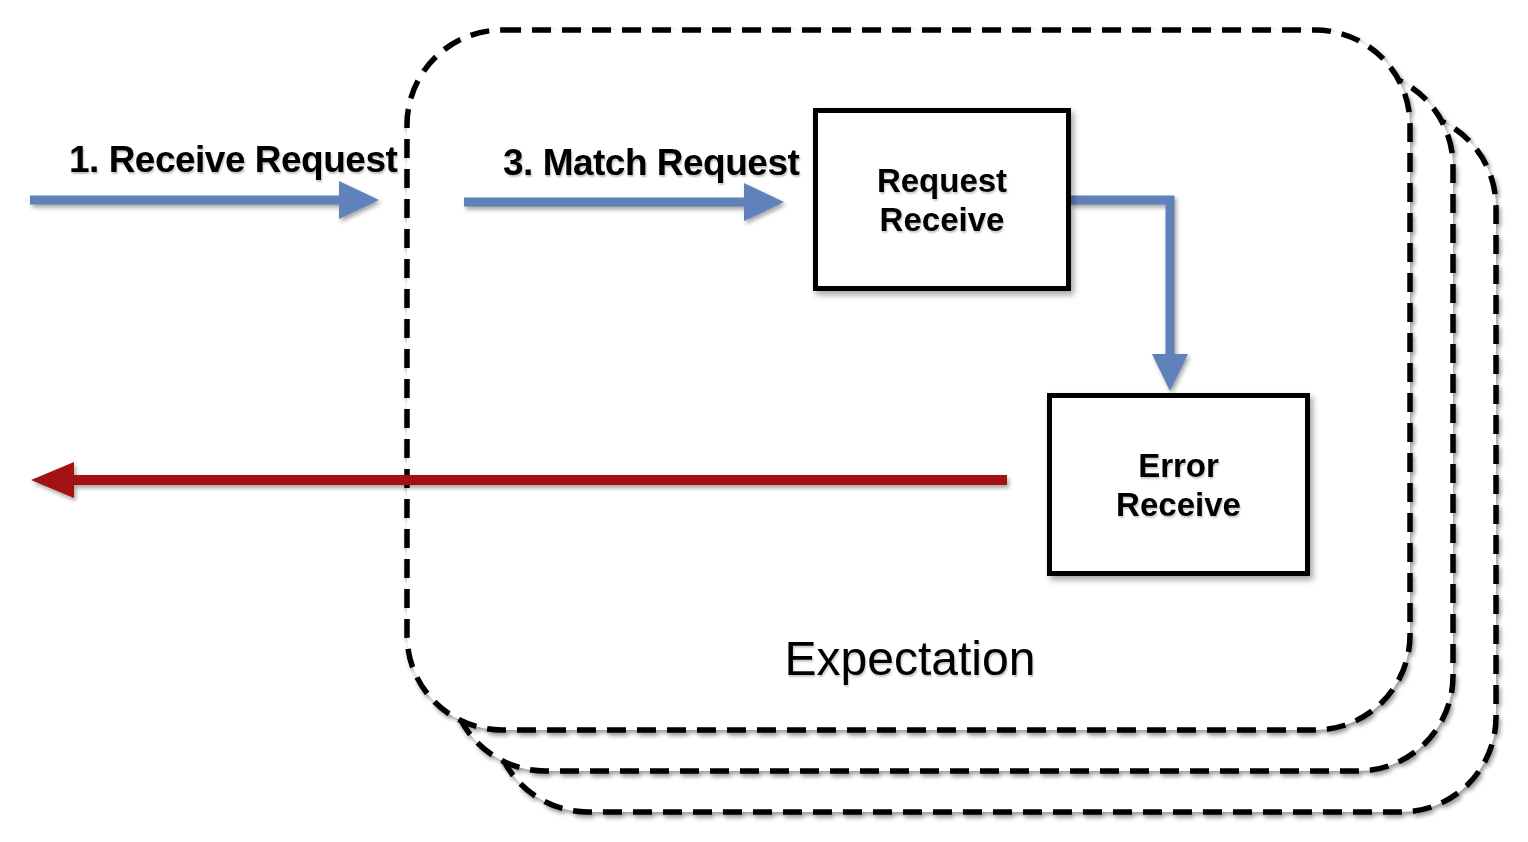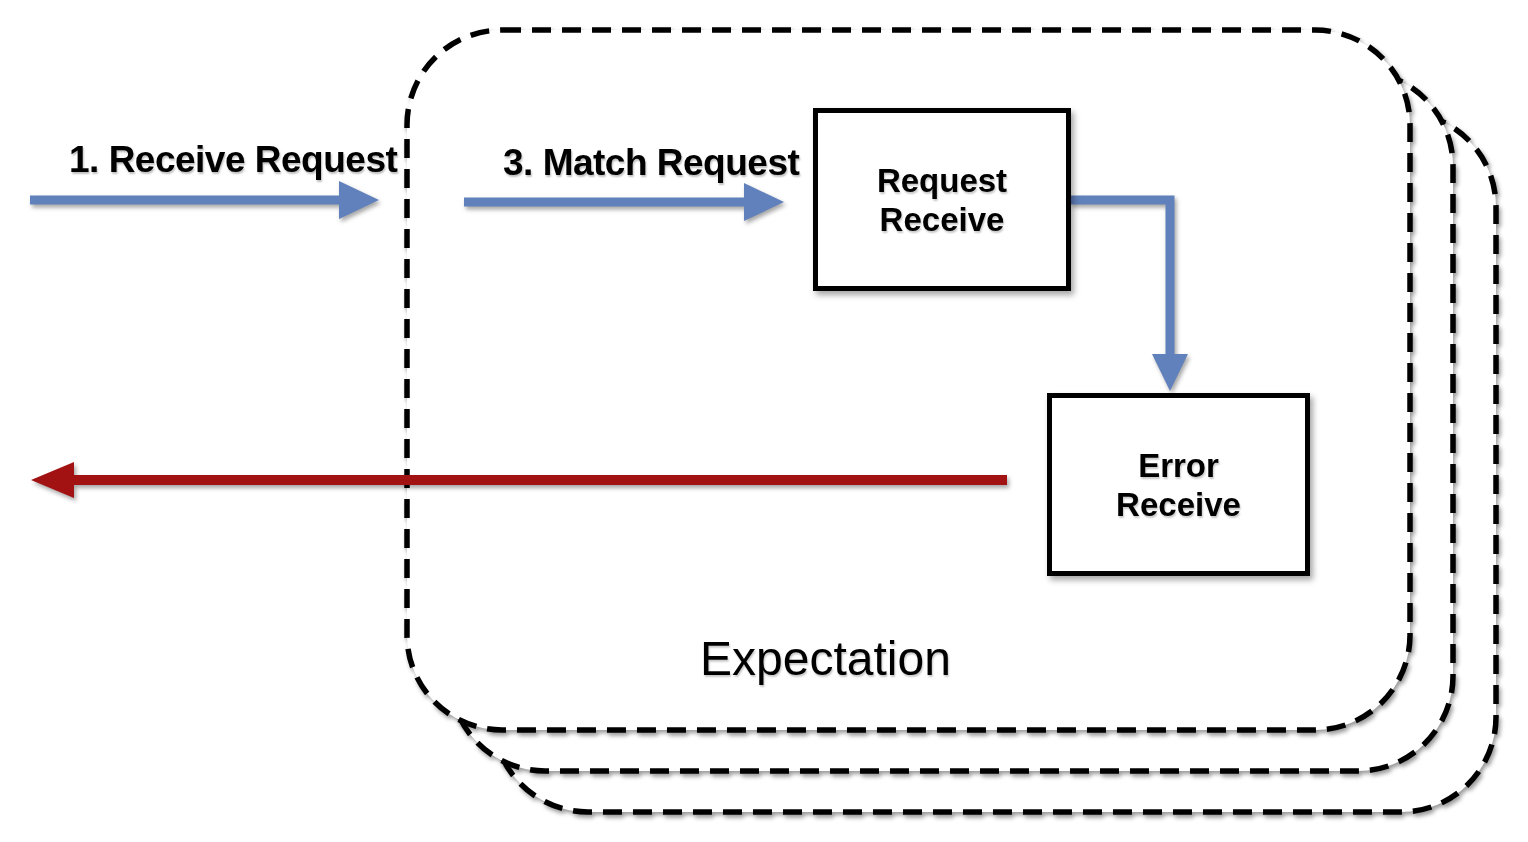--- a/index.html
+++ b/index.html
@@ -66,20 +66,21 @@
   }
   .step1 { left: 28px;  top: 139px; }
   .step2 { left: 462px; top: 142px; }
   .step3 { left: 30px;  top: 421px; }
 
   .container-label {
     position: absolute;
     left: 700px;
     top: 631px;
     width: 420px;
+    text-align: center;
     font-size: 48px;
     font-weight: 400;
     white-space: nowrap;
     text-shadow: 1px 2px 2px rgba(0,0,0,0.22);
     z-index: 4;
   }
 </style>
 </head>
 <body>
 

